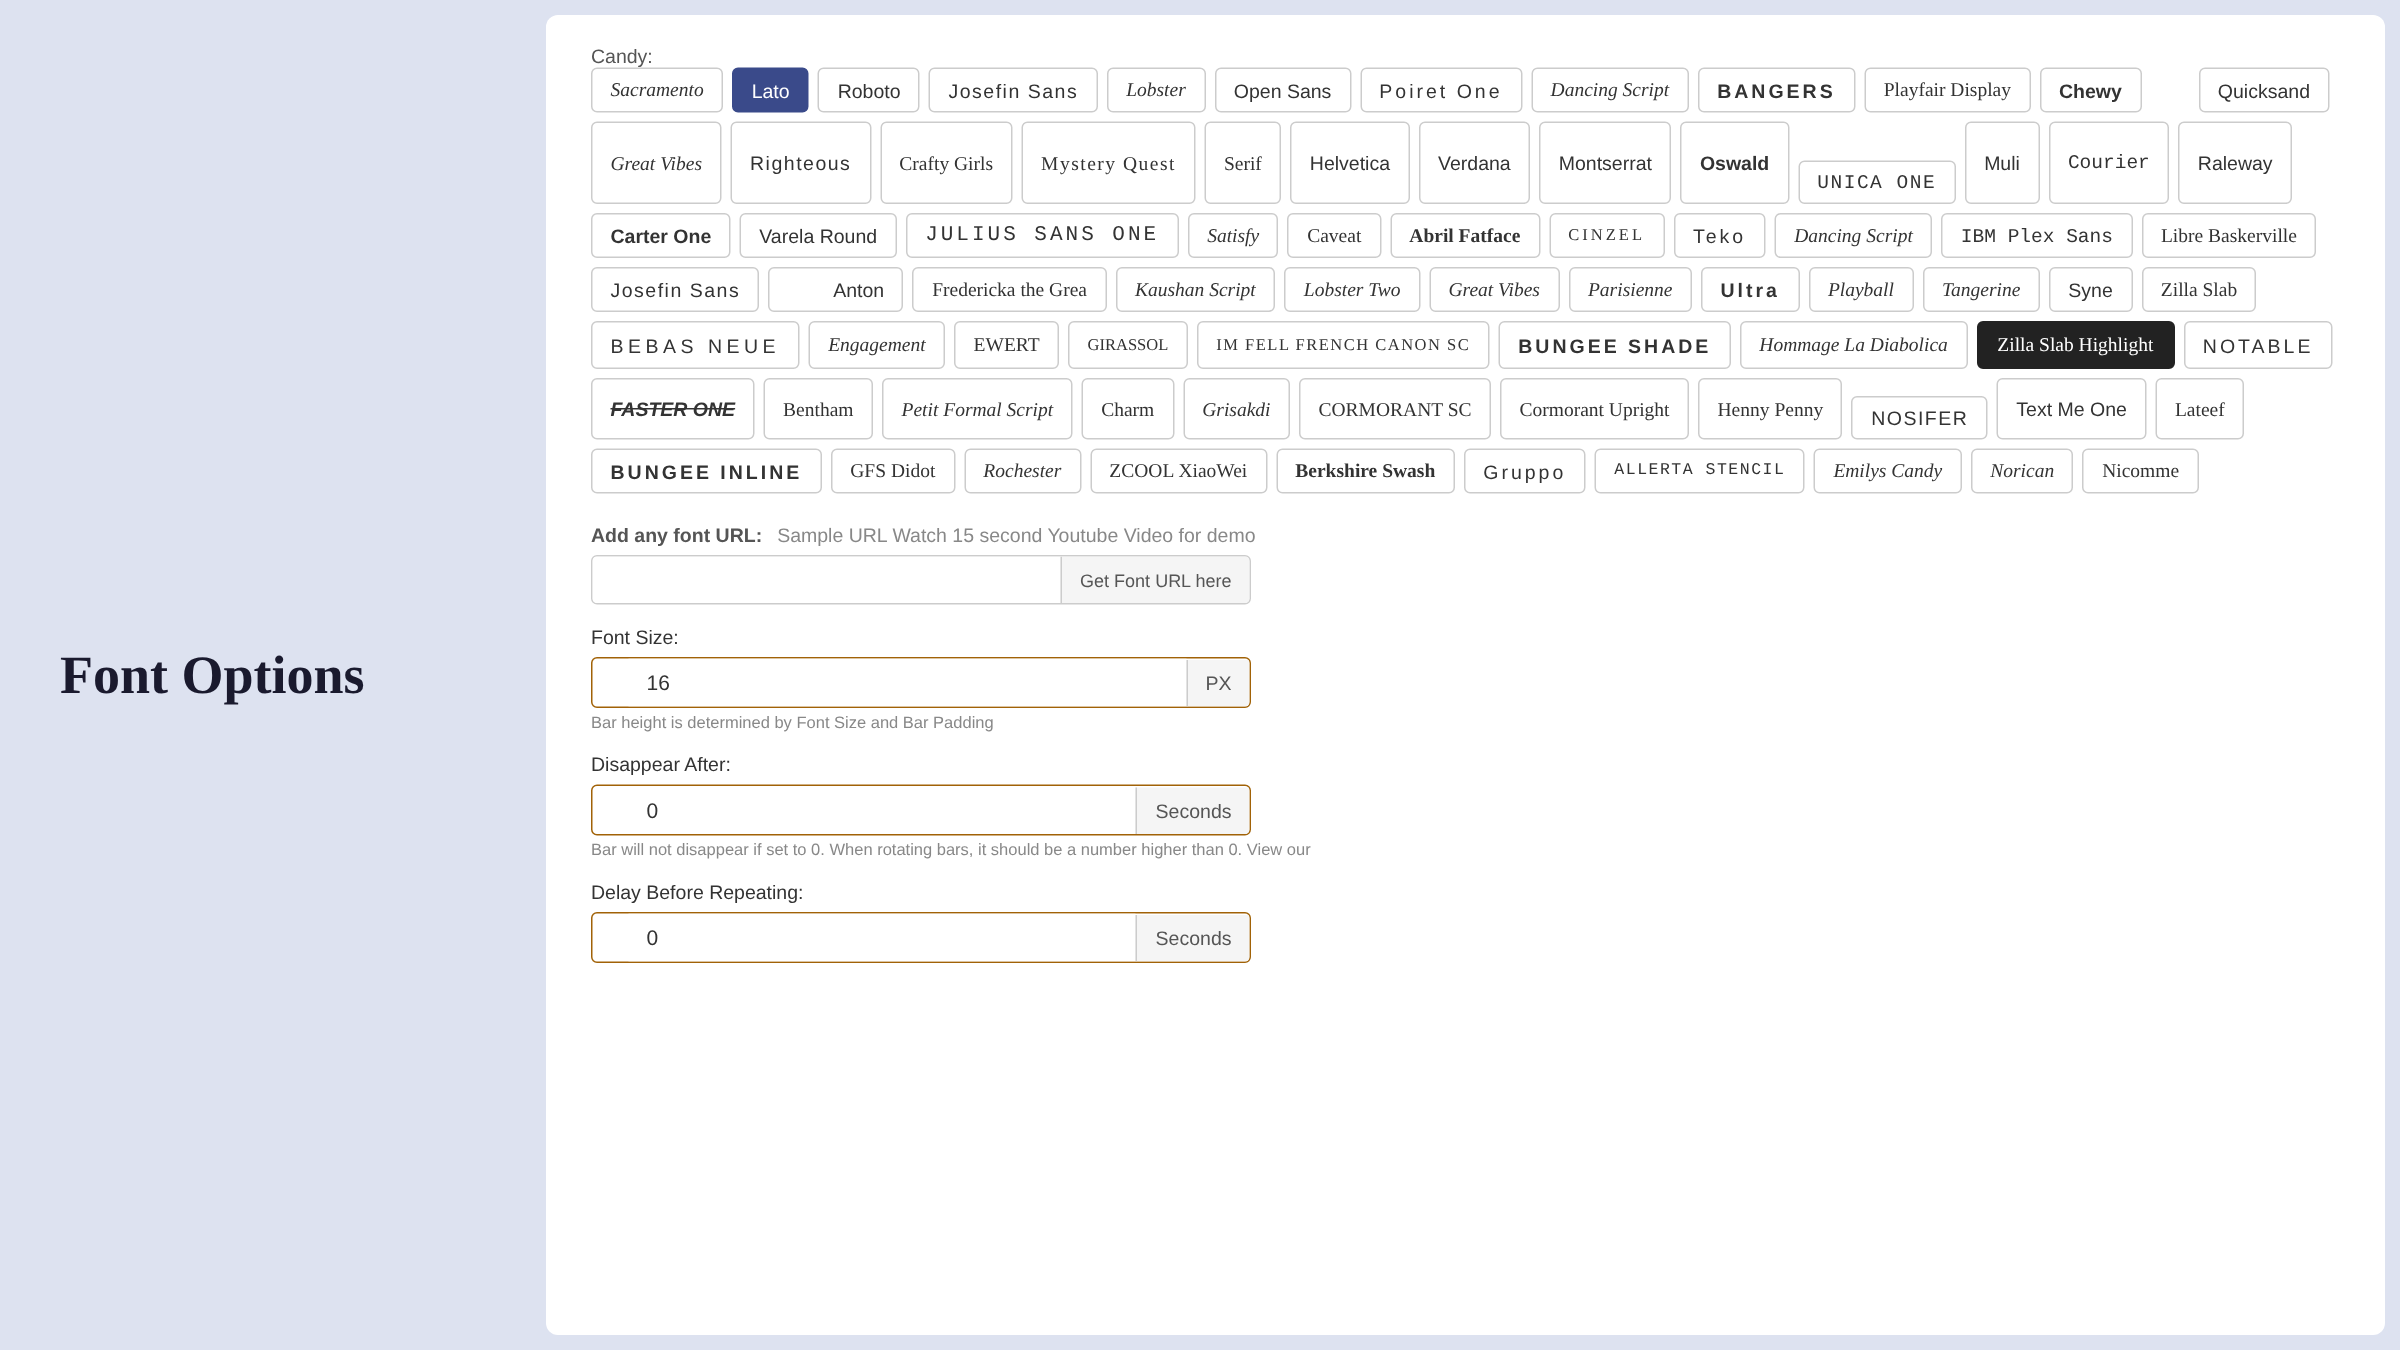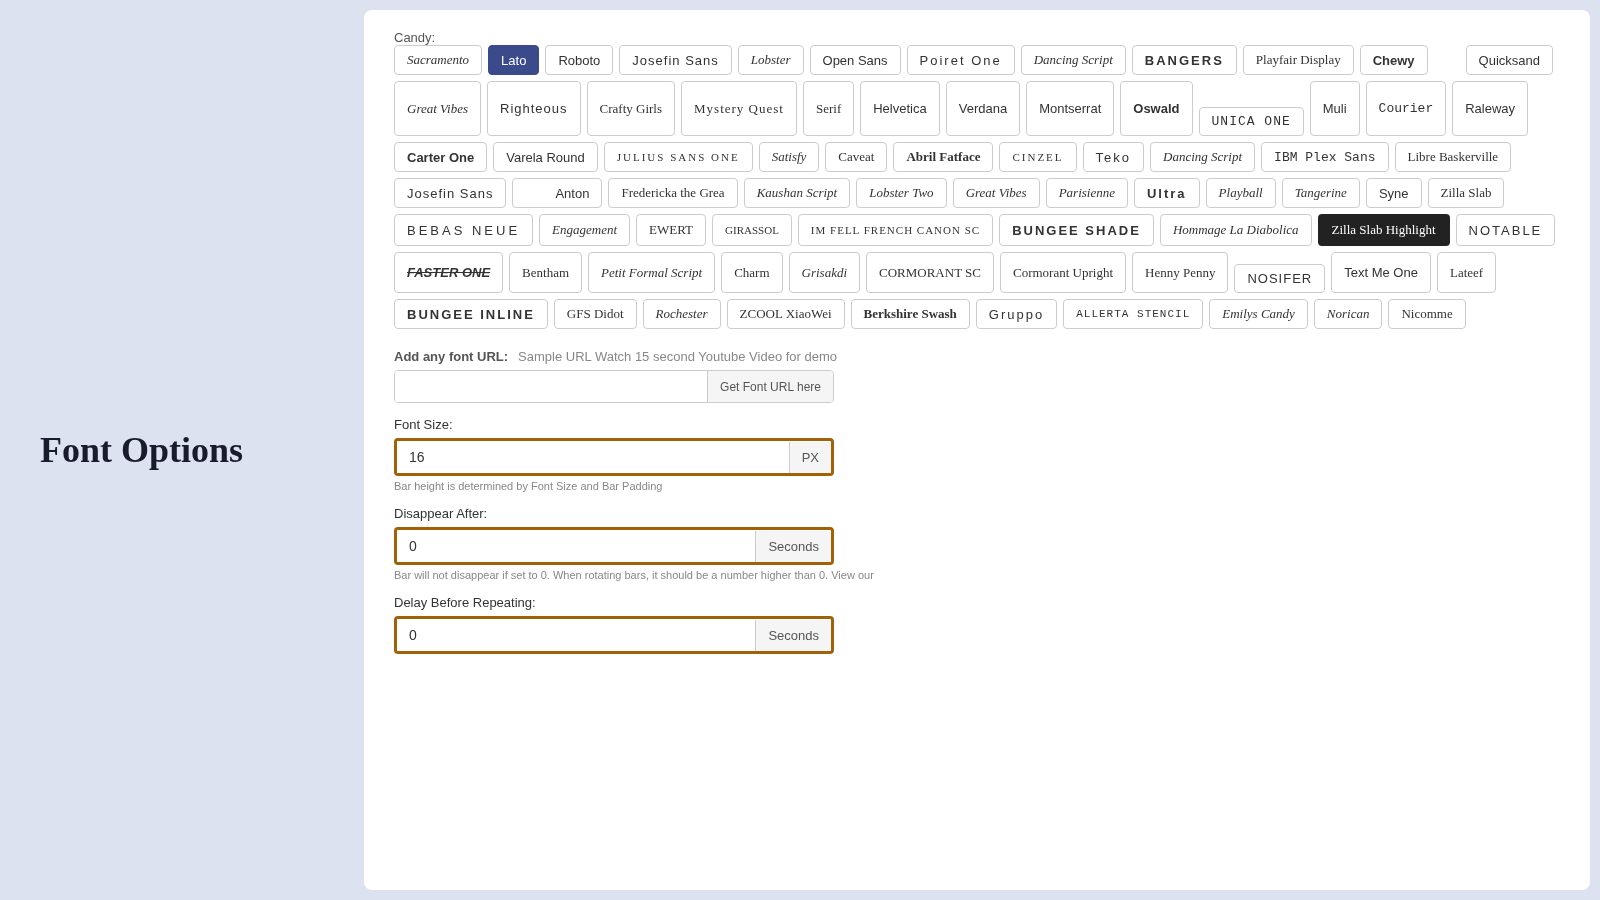--- a/index.html
+++ b/index.html
@@ -71,21 +71,21 @@
     .f-helvetica { font-family: Helvetica, Arial, sans-serif; }
     .f-verdana { font-family: Verdana, sans-serif; }
     .f-montserrat { font-family: 'Trebuchet MS', sans-serif; }
     .f-oswald { font-family: Impact, sans-serif; font-weight: 700; }
     .f-unica { font-family: 'Courier New', monospace; letter-spacing: 1px; margin-top: 26px; }
     .f-muli { font-family: Arial, sans-serif; }
     .f-courier { font-family: 'Courier New', monospace; }
     .f-raleway { font-family: 'Trebuchet MS', sans-serif; }
     .f-carter { font-family: Impact, sans-serif; font-weight: 900; }
     .f-varela { font-family: Arial Rounded MT Bold, sans-serif; }
-    .f-julius { font-family: Liberation Serif, serif; letter-spacing: 2px; text-transform: uppercase; font-size: 11px; text-align: right; }
+    .f-julius { font-family: Liberation Mono, monospace; letter-spacing: 2px; text-transform: uppercase; font-size: 14px; text-align: right; }
     .f-satisfy { font-family: cursive; font-style: italic; }
     .f-caveat { font-family: cursive; }
     .f-abril { font-family: Georgia, serif; font-weight: 700; }
     .f-cinzel { font-family: 'Times New Roman', serif; text-transform: uppercase; letter-spacing: 2px; font-size: 11px; }
     .f-teko { font-family: Impact, sans-serif; letter-spacing: 2px; }
     .f-ibm { font-family: 'Courier New', monospace; }
     .f-libre { font-family: Georgia, serif; }
     .f-josefin2 { font-family: 'Trebuchet MS', sans-serif; letter-spacing: 1px; }
     .f-anton { font-family: Impact, sans-serif; font-weight: 900; }
     .f-fredericka { font-family: Georgia, serif; }
@@ -147,24 +147,25 @@
     }
     .form-hint {
       font-size: 11px;
       color: #888;
       margin-top: 4px;
       margin-bottom: 8px;
     }
     .input-with-suffix {
       display: flex;
       align-items: flex-end;
-      border: 3px solid #a16207;
+      border: 1px solid #a16207;
       border-radius: 4px;
       overflow: hidden;
       width: 440px;
+      padding-left: 24px;
     }
     .input-with-suffix input {
       border: none;
       outline: none;
       padding: 8px 12px;
       font-size: 14px;
       flex: 1;
       color: #333;
     }
     .input-suffix {

